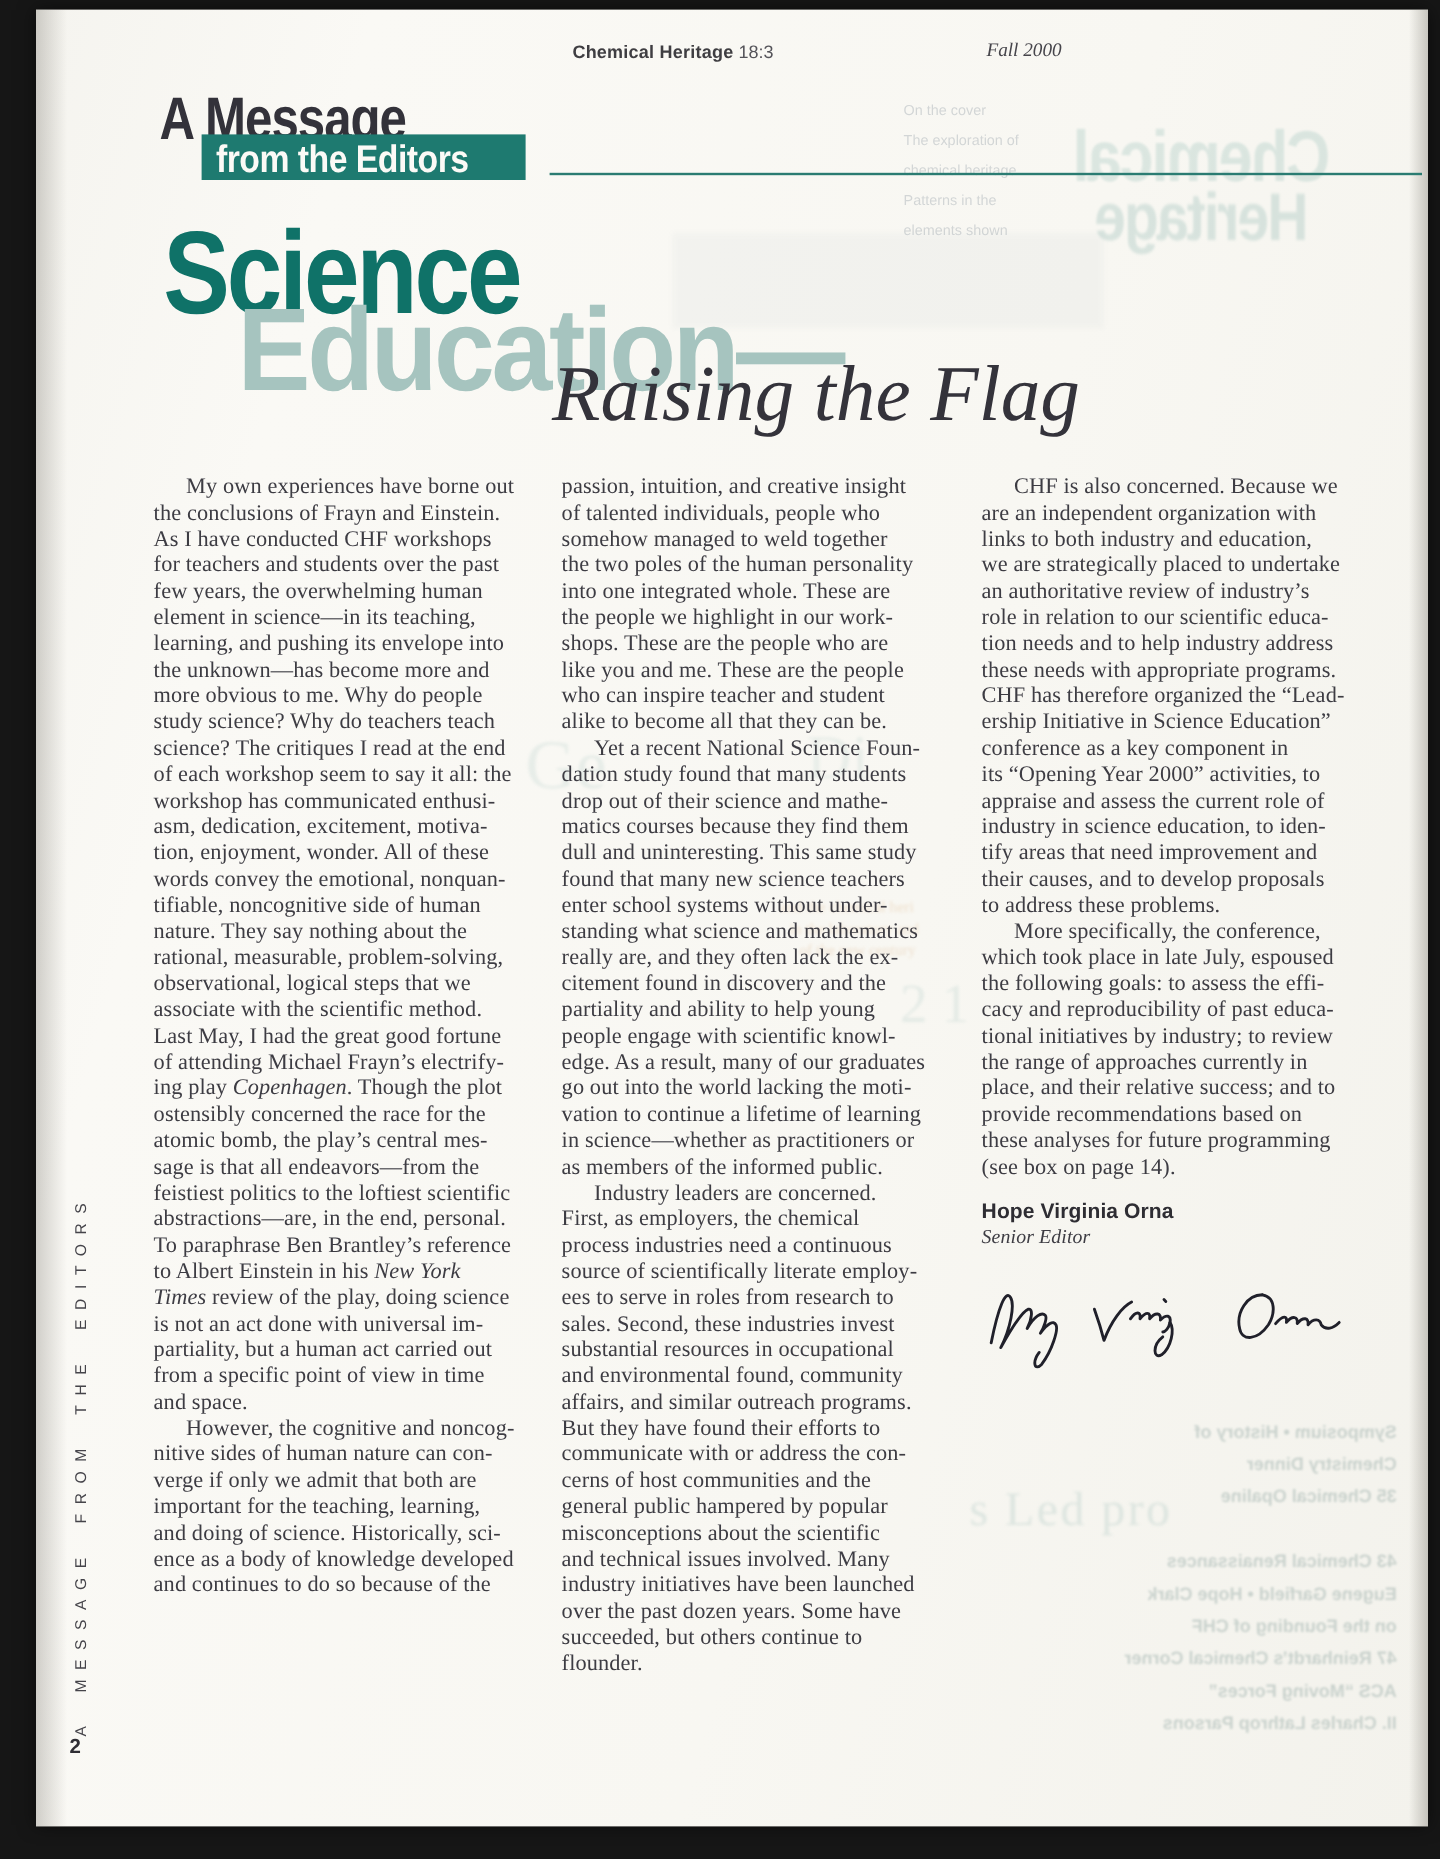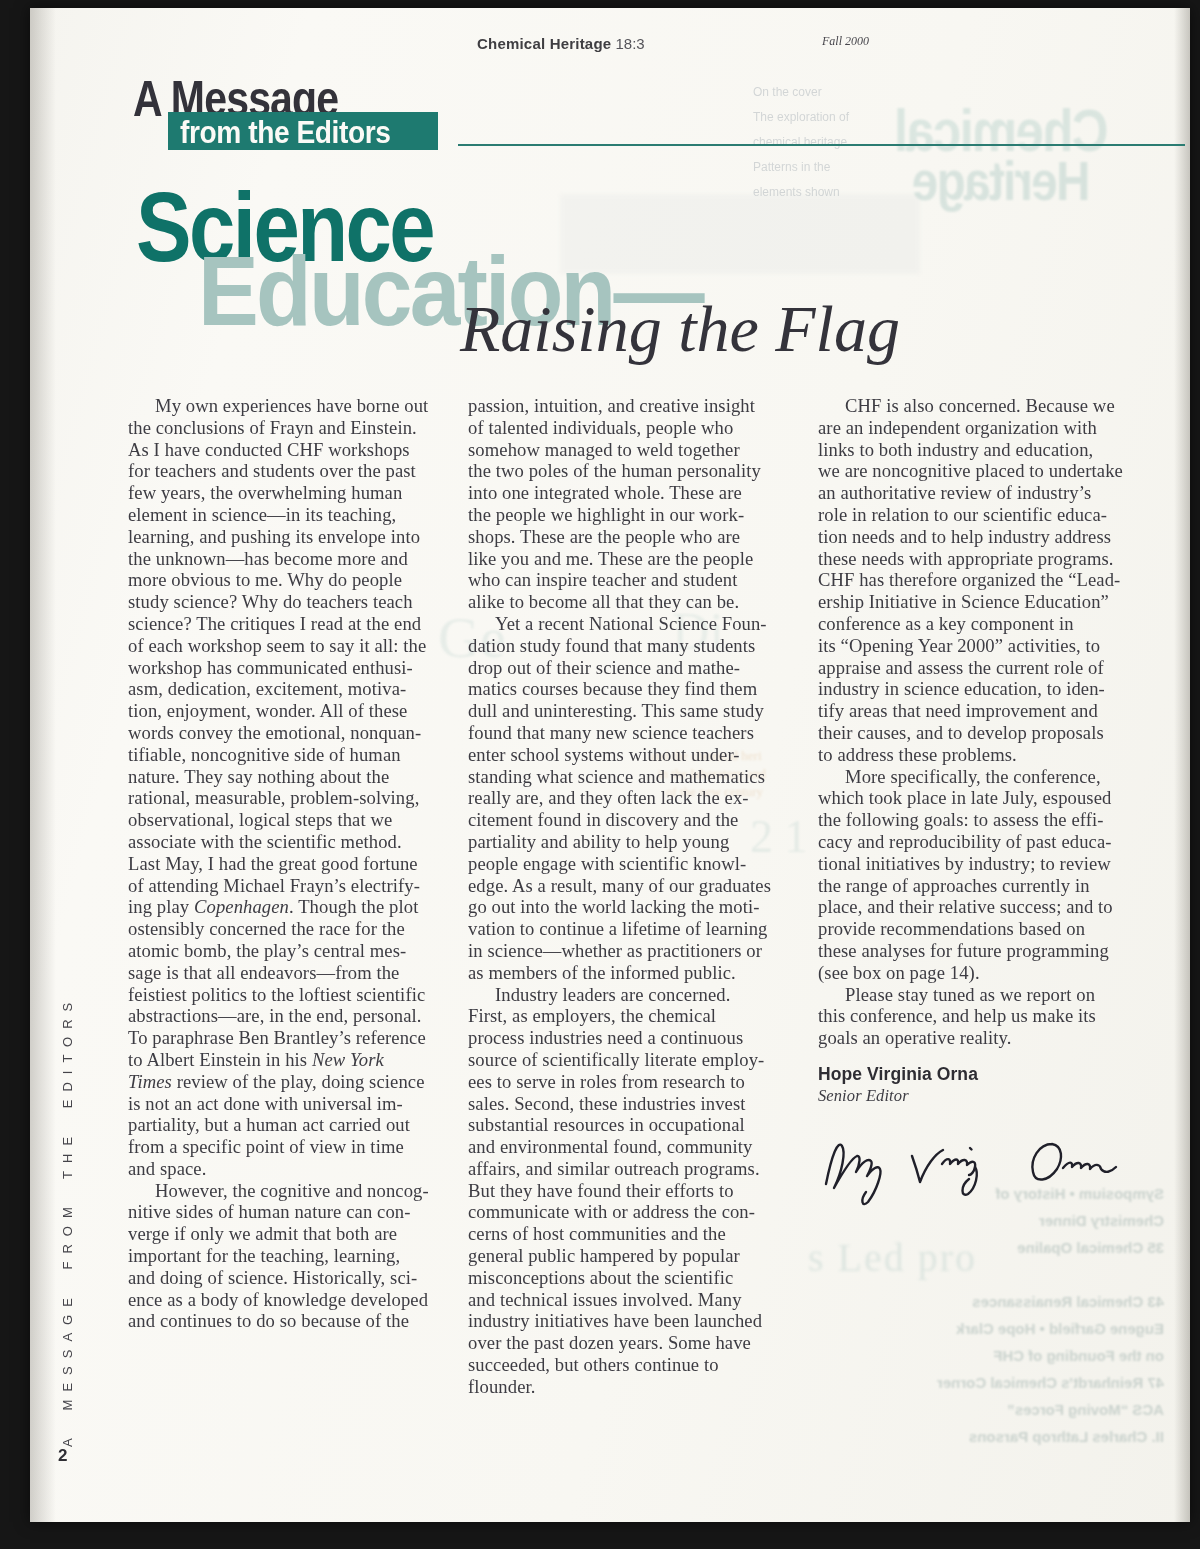--- a/index.html
+++ b/index.html
@@ -22,21 +22,21 @@
     content:"";position:absolute;right:0;top:0;bottom:0;width:16px;
     background:linear-gradient(270deg,rgba(60,55,45,.25),rgba(60,55,45,0));
     pointer-events:none;
   }
 
   
   .runhead-left{position:absolute;left:447px;top:27px;font-size:15px;color:#3f3e42;}
   .runhead-left .journal{font-weight:bold;letter-spacing:.2px;}
   .runhead-left .issue{font-weight:normal;color:#55545a;}
   .runhead-right{position:absolute;left:792px;top:26px;font-family:"Liberation Serif","DejaVu Serif",serif;
-    font-style:italic;font-size:12px;color:#46454b;}
+    font-style:italic;font-size:16px;color:#46454b;}
 
   
   .kicker1{
     position:absolute;left:103px;top:62px;z-index:2;
     font-size:50px;font-weight:bold;color:#33323a;letter-spacing:-1px;
     transform:scale(.82,1);transform-origin:0 0;white-space:nowrap;
   }
   .kicker-bar{
     position:absolute;left:138px;top:104px;width:270px;height:38px;z-index:3;
     background:#1e7a70;
@@ -279,21 +279,21 @@
         <div class="line">over the past dozen years. Some have</div>
         <div class="line">succeeded, but others continue to</div>
         <div class="line">flounder.</div>
       </div>
     </div>
   <div class="col col-3">
   <div class="para indent">
         <div class="line">CHF is also concerned. Because we</div>
         <div class="line">are an independent organization with</div>
         <div class="line">links to both industry and education,</div>
-        <div class="line">we are noncognitive placed to undertake</div>
+        <div class="line">we are strategically placed to undertake</div>
         <div class="line">an authoritative review of industry’s</div>
         <div class="line">role in relation to our scientific educa-</div>
         <div class="line">tion needs and to help industry address</div>
         <div class="line">these needs with appropriate programs.</div>
         <div class="line">CHF has therefore organized the “Lead-</div>
         <div class="line">ership Initiative in Science Education”</div>
         <div class="line">conference as a key component in</div>
         <div class="line">its “Opening Year 2000” activities, to</div>
         <div class="line">appraise and assess the current role of</div>
         <div class="line">industry in science education, to iden-</div>
@@ -306,25 +306,20 @@
         <div class="line">which took place in late July, espoused</div>
         <div class="line">the following goals: to assess the effi-</div>
         <div class="line">cacy and reproducibility of past educa-</div>
         <div class="line">tional initiatives by industry; to review</div>
         <div class="line">the range of approaches currently in</div>
         <div class="line">place, and their relative success; and to</div>
         <div class="line">provide recommendations based on</div>
         <div class="line">these analyses for future programming</div>
         <div class="line">(see box on page 14).</div>
       </div>
-      <div class="para indent">
-        <div class="line">Please stay tuned as we report on</div>
-        <div class="line">this conference, and help us make its</div>
-        <div class="line">goals an operative reality.</div>
-      </div>
       <div class="byline">
         <div class="byline-name">Hope Virginia Orna</div>
         <div class="byline-title">Senior Editor</div>
       </div>
       <div class="signature"><svg width="300" height="92" viewBox="0 0 300 92">
           <g fill="none" stroke="#20202a" stroke-width="2.4" stroke-linecap="round" stroke-linejoin="round">
             <path d="M6 68 C12 38 18 24 22 30 C26 36 22 56 14 72 C24 54 32 42 37 40 C41 39 40 48 36 56 C42 46 48 42 51 45 C53 47 50 55 47 60 C53 52 58 49 60 53 C62 57 57 74 48 86 C42 92 40 84 46 76"></path>
             <path d="M92 40 C97 54 99 62 100 66 C106 50 115 38 123 34"></path>
             <path d="M122 48 C127 41 131 42 130 48 C135 42 139 42 138 48 C143 42 148 43 147 49 C152 44 156 45 155 51 C154 56 151 59 149 59"></path>
             <path d="M150 32 l1.5 1.5"></path>

